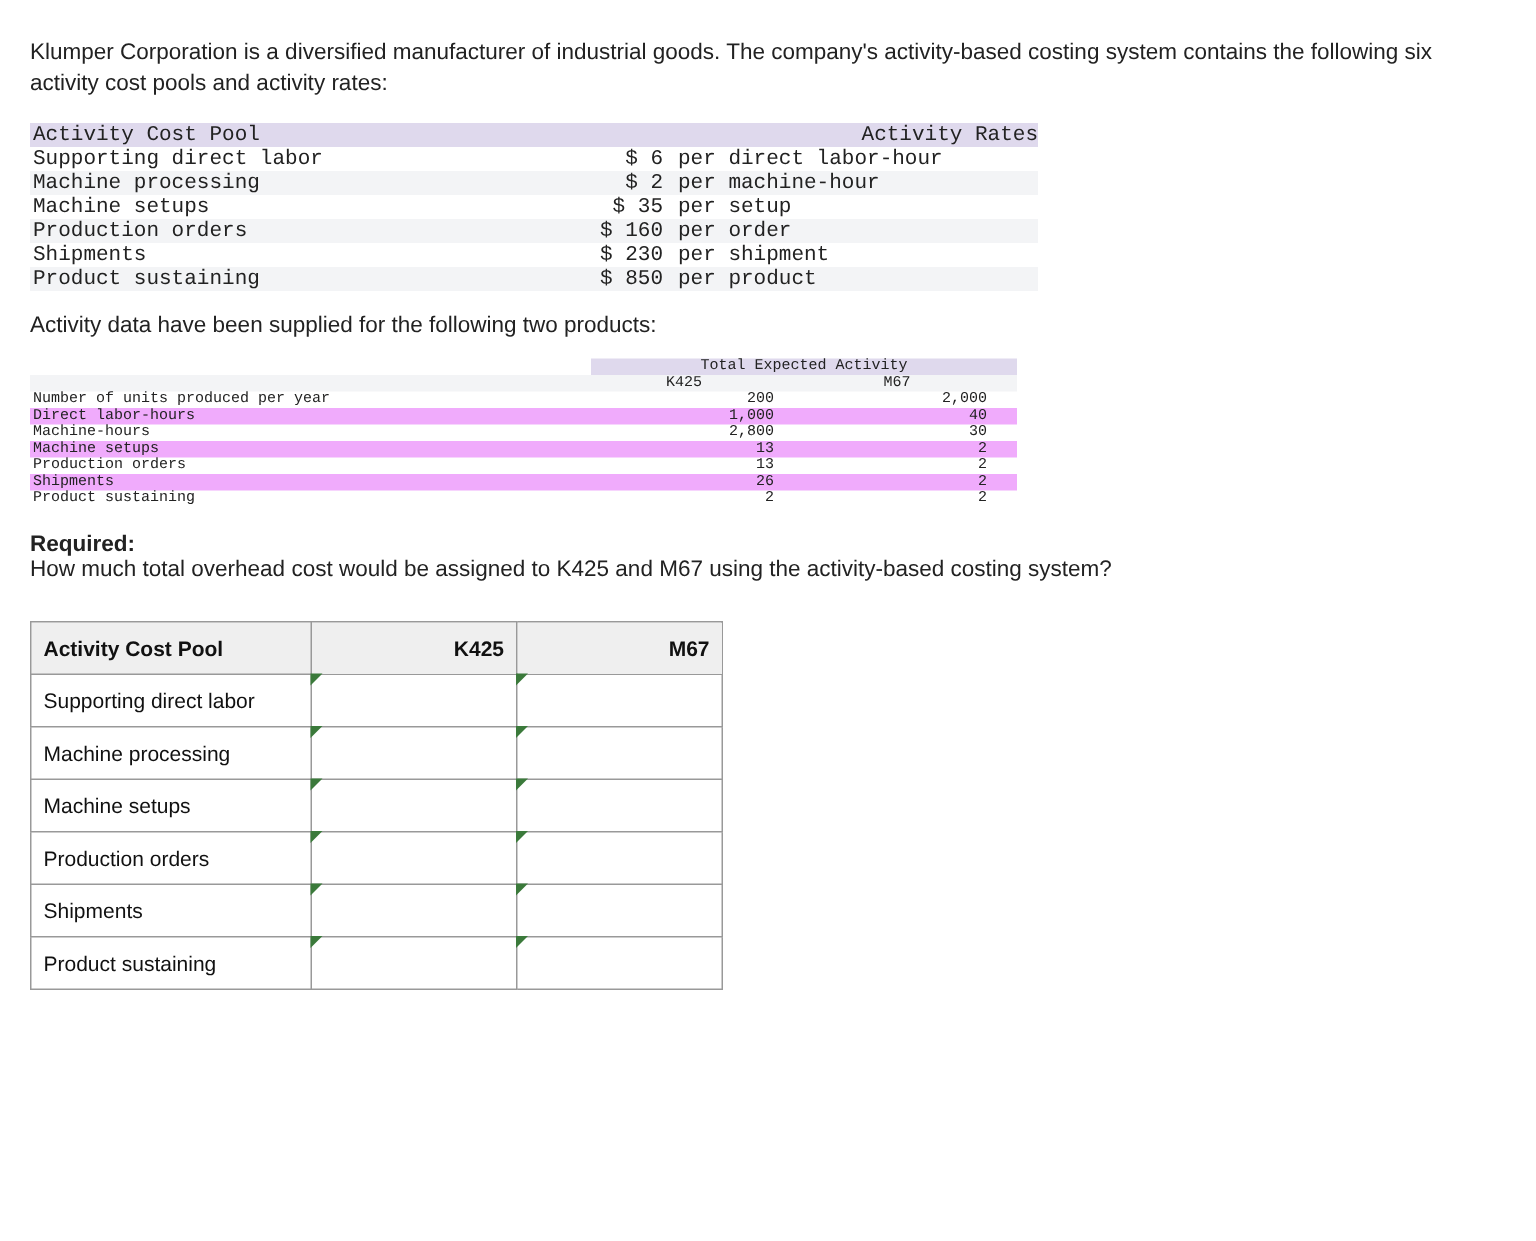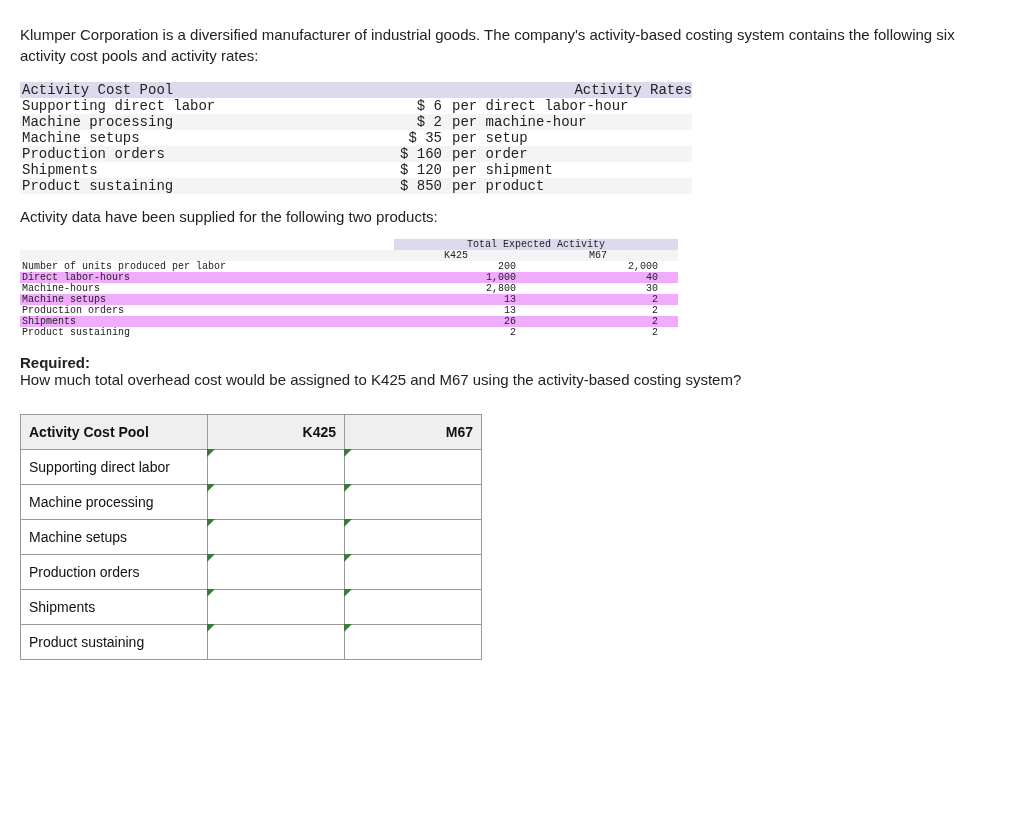--- a/index.html
+++ b/index.html
@@ -132,21 +132,21 @@
     <td class="col-rate-pre">$ 35</td>
     <td class="col-rate-unit">per setup</td>
   </tr>
   <tr class="shade">
     <td class="col-label">Production orders</td>
     <td class="col-rate-pre">$ 160</td>
     <td class="col-rate-unit">per order</td>
   </tr>
   <tr>
     <td class="col-label">Shipments</td>
-    <td class="col-rate-pre">$ 120</td>
+    <td class="col-rate-pre">$ 230</td>
     <td class="col-rate-unit">per shipment</td>
   </tr>
   <tr class="shade">
     <td class="col-label">Product sustaining</td>
     <td class="col-rate-pre">$ 850</td>
     <td class="col-rate-unit">per product</td>
   </tr>
 </tbody>
   </table>
 
@@ -157,21 +157,21 @@
       <tr>
     <td class="lab"></td>
     <td class="hdr-span" colspan="2">Total Expected Activity</td>
   </tr>
   <tr>
     <td class="lab sub-hdr" style="background:#f3f4f6;"></td>
     <td class="num sub-hdr" style="text-align:center;">K425</td>
     <td class="num sub-hdr" style="text-align:center;">M67</td>
   </tr>
   <tr>
-    <td class="lab">Number of units produced per labor</td>
+    <td class="lab">Number of units produced per year</td>
     <td class="num">200</td>
     <td class="num">2,000</td>
   </tr>
   <tr class="shade">
     <td class="lab">Direct labor-hours</td>
     <td class="num">1,000</td>
     <td class="num">40</td>
   </tr>
   <tr>
     <td class="lab">Machine-hours</td>

